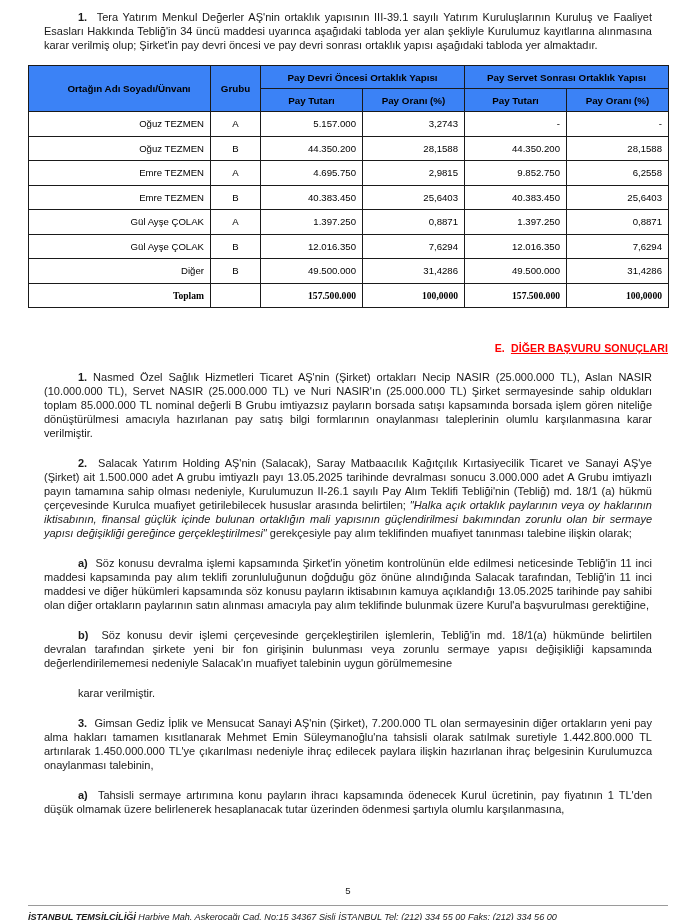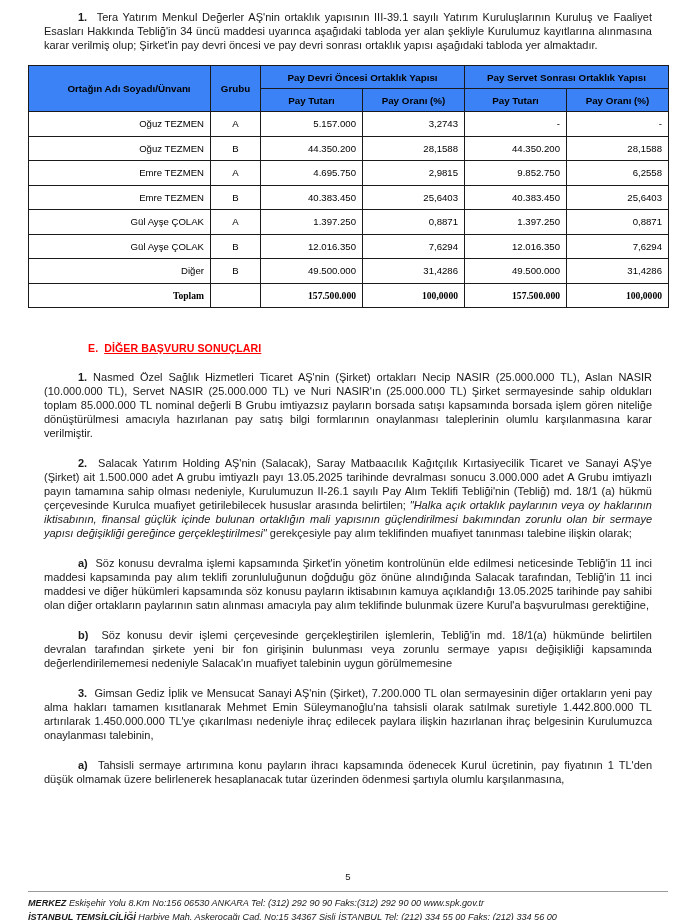--- a/index.html
+++ b/index.html
@@ -245,55 +245,54 @@
             <td class="c-group"></td>
             <td class="c-num">157.500.000</td>
             <td class="c-num">100,0000</td>
             <td class="c-num">157.500.000</td>
             <td class="c-num">100,0000</td>
           </tr>
         </tbody>
     </table>
   </div>
 
-  <div id="section-heading" style="color: rgb(255, 0, 0);">
+  <div id="section-heading" style="color: rgb(255, 0, 0); text-align: right;">
     <span class="letter">E.</span><span class="title">DİĞER BAŞVURU SONUÇLARI</span>
   </div>
 
   <p class="body-par par-gap-lg">
     <span class="indent"></span><span class="num">1.</span>&nbsp;<span>Nasmed Özel Sağlık Hizmetleri Ticaret AŞ'nin (Şirket) ortakları Necip NASIR (25.000.000 TL), Aslan NASIR (10.000.000 TL), Servet NASIR (25.000.000 TL) ve Nuri NASIR'ın (25.000.000 TL) Şirket sermayesinde sahip oldukları toplam 85.000.000 TL nominal değerli B Grubu imtiyazsız payların borsada satışı kapsamında borsada işlem gören niteliğe dönüştürülmesi amacıyla hazırlanan pay satış bilgi formlarının onaylanması taleplerinin olumlu karşılanmasına karar verilmiştir.</span>
   </p>
 
   <p class="body-par par-gap-md">
     <span class="indent"></span><span class="num">2.</span>&nbsp;&nbsp;<span>Salacak Yatırım Holding AŞ'nin (Salacak), Saray Matbaacılık Kağıtçılık Kırtasiyecilik Ticaret ve Sanayi AŞ'ye (Şirket) ait 1.500.000 adet A grubu imtiyazlı payı 13.05.2025 tarihinde devralması sonucu 3.000.000 adet A Grubu imtiyazlı payın tamamına sahip olması nedeniyle, Kurulumuzun II-26.1 sayılı Pay Alım Teklifi Tebliği'nin (Tebliğ) md. 18/1 (a) hükmü çerçevesinde Kurulca muafiyet getirilebilecek hususlar arasında belirtilen; </span><span class="ital">"Halka açık ortaklık paylarının veya oy haklarının iktisabının, finansal güçlük içinde bulunan ortaklığın mali yapısının güçlendirilmesi bakımından zorunlu olan bir sermaye yapısı değişikliği gereğince gerçekleştirilmesi"</span><span> gerekçesiyle pay alım teklifinden muafiyet tanınması talebine ilişkin olarak;</span>
   </p>
 
   <p class="body-par par-gap-sm">
     <span class="indent"></span><span class="num">a)</span>&nbsp;&nbsp;<span>Söz konusu devralma işlemi kapsamında Şirket'in yönetim kontrolünün elde edilmesi neticesinde Tebliğ'in 11 inci maddesi kapsamında pay alım teklifi zorunluluğunun doğduğu göz önüne alındığında Salacak tarafından, Tebliğ'in 11 inci maddesi ve diğer hükümleri kapsamında söz konusu payların iktisabının kamuya açıklandığı 13.05.2025 tarihinde pay sahibi olan diğer ortakların paylarının satın alınması amacıyla pay alım teklifinde bulunmak üzere Kurul'a başvurulması gerektiğine,</span>
   </p>
 
   <p class="body-par par-gap-sm">
     <span class="indent"></span><span class="num">b)</span>&nbsp;&nbsp;<span>Söz konusu devir işlemi çerçevesinde gerçekleştirilen işlemlerin, Tebliğ'in md. 18/1(a) hükmünde belirtilen devralan tarafından şirkete yeni bir fon girişinin bulunması veya zorunlu sermaye yapısı değişikliği kapsamında değerlendirilememesi nedeniyle Salacak'ın muafiyet talebinin uygun görülmemesine</span>
   </p>
 
+  <p class="body-par par-gap-sm">
+    <span class="indent"></span><span>karar verilmiştir.</span>
+  </p>
 
   <p class="body-par par-gap-lg">
     <span class="indent"></span><span class="num">3.</span>&nbsp;&nbsp;<span>Gimsan Gediz İplik ve Mensucat Sanayi AŞ'nin (Şirket), 7.200.000 TL olan sermayesinin diğer ortakların yeni pay alma hakları tamamen kısıtlanarak Mehmet Emin Süleymanoğlu'na tahsisli olarak satılmak suretiyle 1.442.800.000 TL artırılarak 1.450.000.000 TL'ye çıkarılması nedeniyle ihraç edilecek paylara ilişkin hazırlanan ihraç belgesinin Kurulumuzca onaylanması talebinin,</span>
   </p>
 
   <p class="body-par par-gap-sm">
     <span class="indent"></span><span class="num">a)</span>&nbsp;&nbsp;<span>Tahsisli sermaye artırımına konu payların ihracı kapsamında ödenecek Kurul ücretinin, pay fiyatının 1 TL'den düşük olmamak üzere belirlenerek hesaplanacak tutar üzerinden ödenmesi şartıyla olumlu karşılanmasına,</span>
   </p>
 
   <div class="footer">
     <div class="page-number">5</div>
     <hr class="footer-rule">
-    <div class="footer-line">
-      <span class="lbl">MERKEZ</span>
-      <span>Eskişehir Yolu 8.Km No:156 06530 ANKARA Tel: (312) 292 90 90 Faks:(312) 292 90 00 www.spk.gov.tr</span>
-    </div>
     <div class="footer-line">
       <span class="lbl">İSTANBUL TEMSİLCİLİĞİ</span>
       <span>Harbiye Mah. Askerocağı Cad. No:15 34367 Şişli İSTANBUL Tel: (212) 334 55 00 Faks: (212) 334 56 00</span>
     </div>
   </div>
 
 </div>
 
 </body></html>

